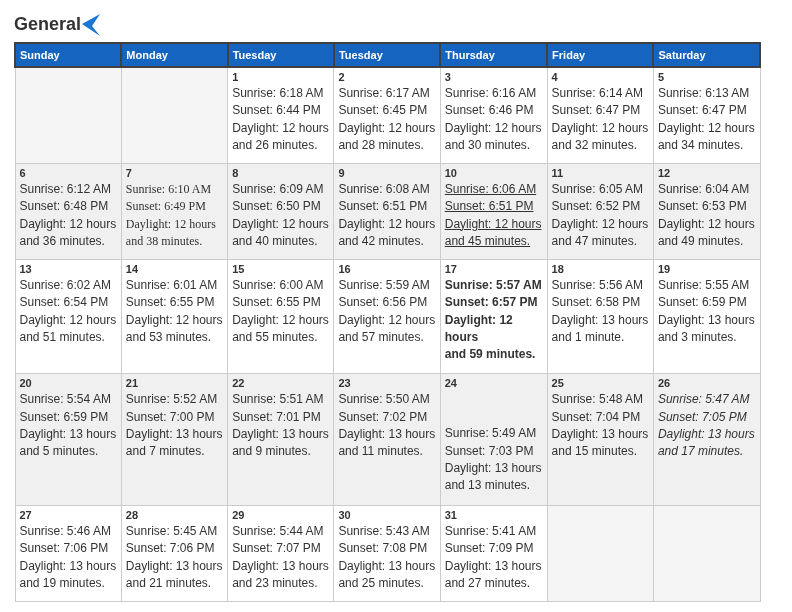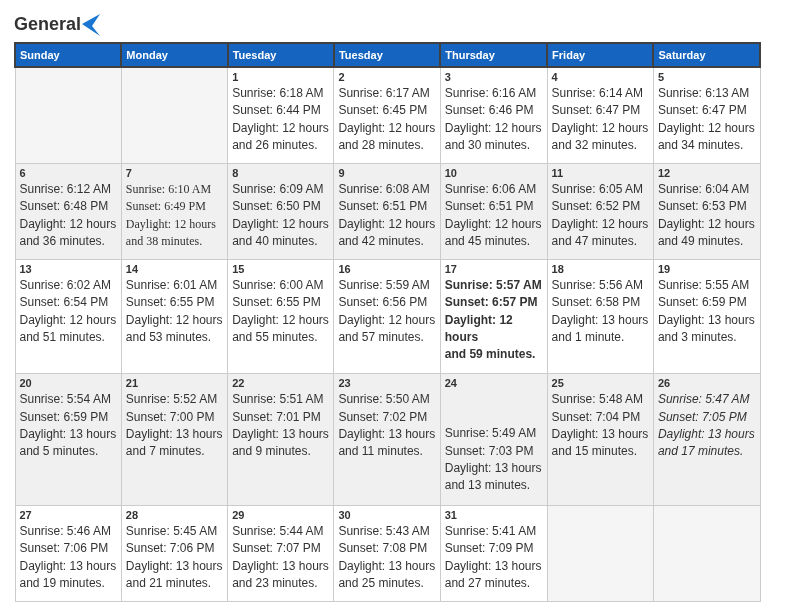--- a/index.html
+++ b/index.html
@@ -194,21 +194,21 @@
           </td>
           <td>
             <span class="day-num">9</span>
             <div class="day-info" style="white-space: pre-line;">Sunrise: 6:08 AM
 Sunset: 6:51 PM
 Daylight: 12 hours
 and 42 minutes.</div>
           </td>
           <td>
             <span class="day-num">10</span>
-            <div class="day-info" style="white-space: pre-line;">Sunrise: 6:06 AM
+            <div class="day-info" style="white-space: pre-line; text-decoration: underline;">Sunrise: 6:06 AM
 Sunset: 6:51 PM
 Daylight: 12 hours
 and 45 minutes.</div>
           </td>
           <td>
             <span class="day-num">11</span>
             <div class="day-info" style="white-space: pre-line;">Sunrise: 6:05 AM
 Sunset: 6:52 PM
 Daylight: 12 hours
 and 47 minutes.</div>

